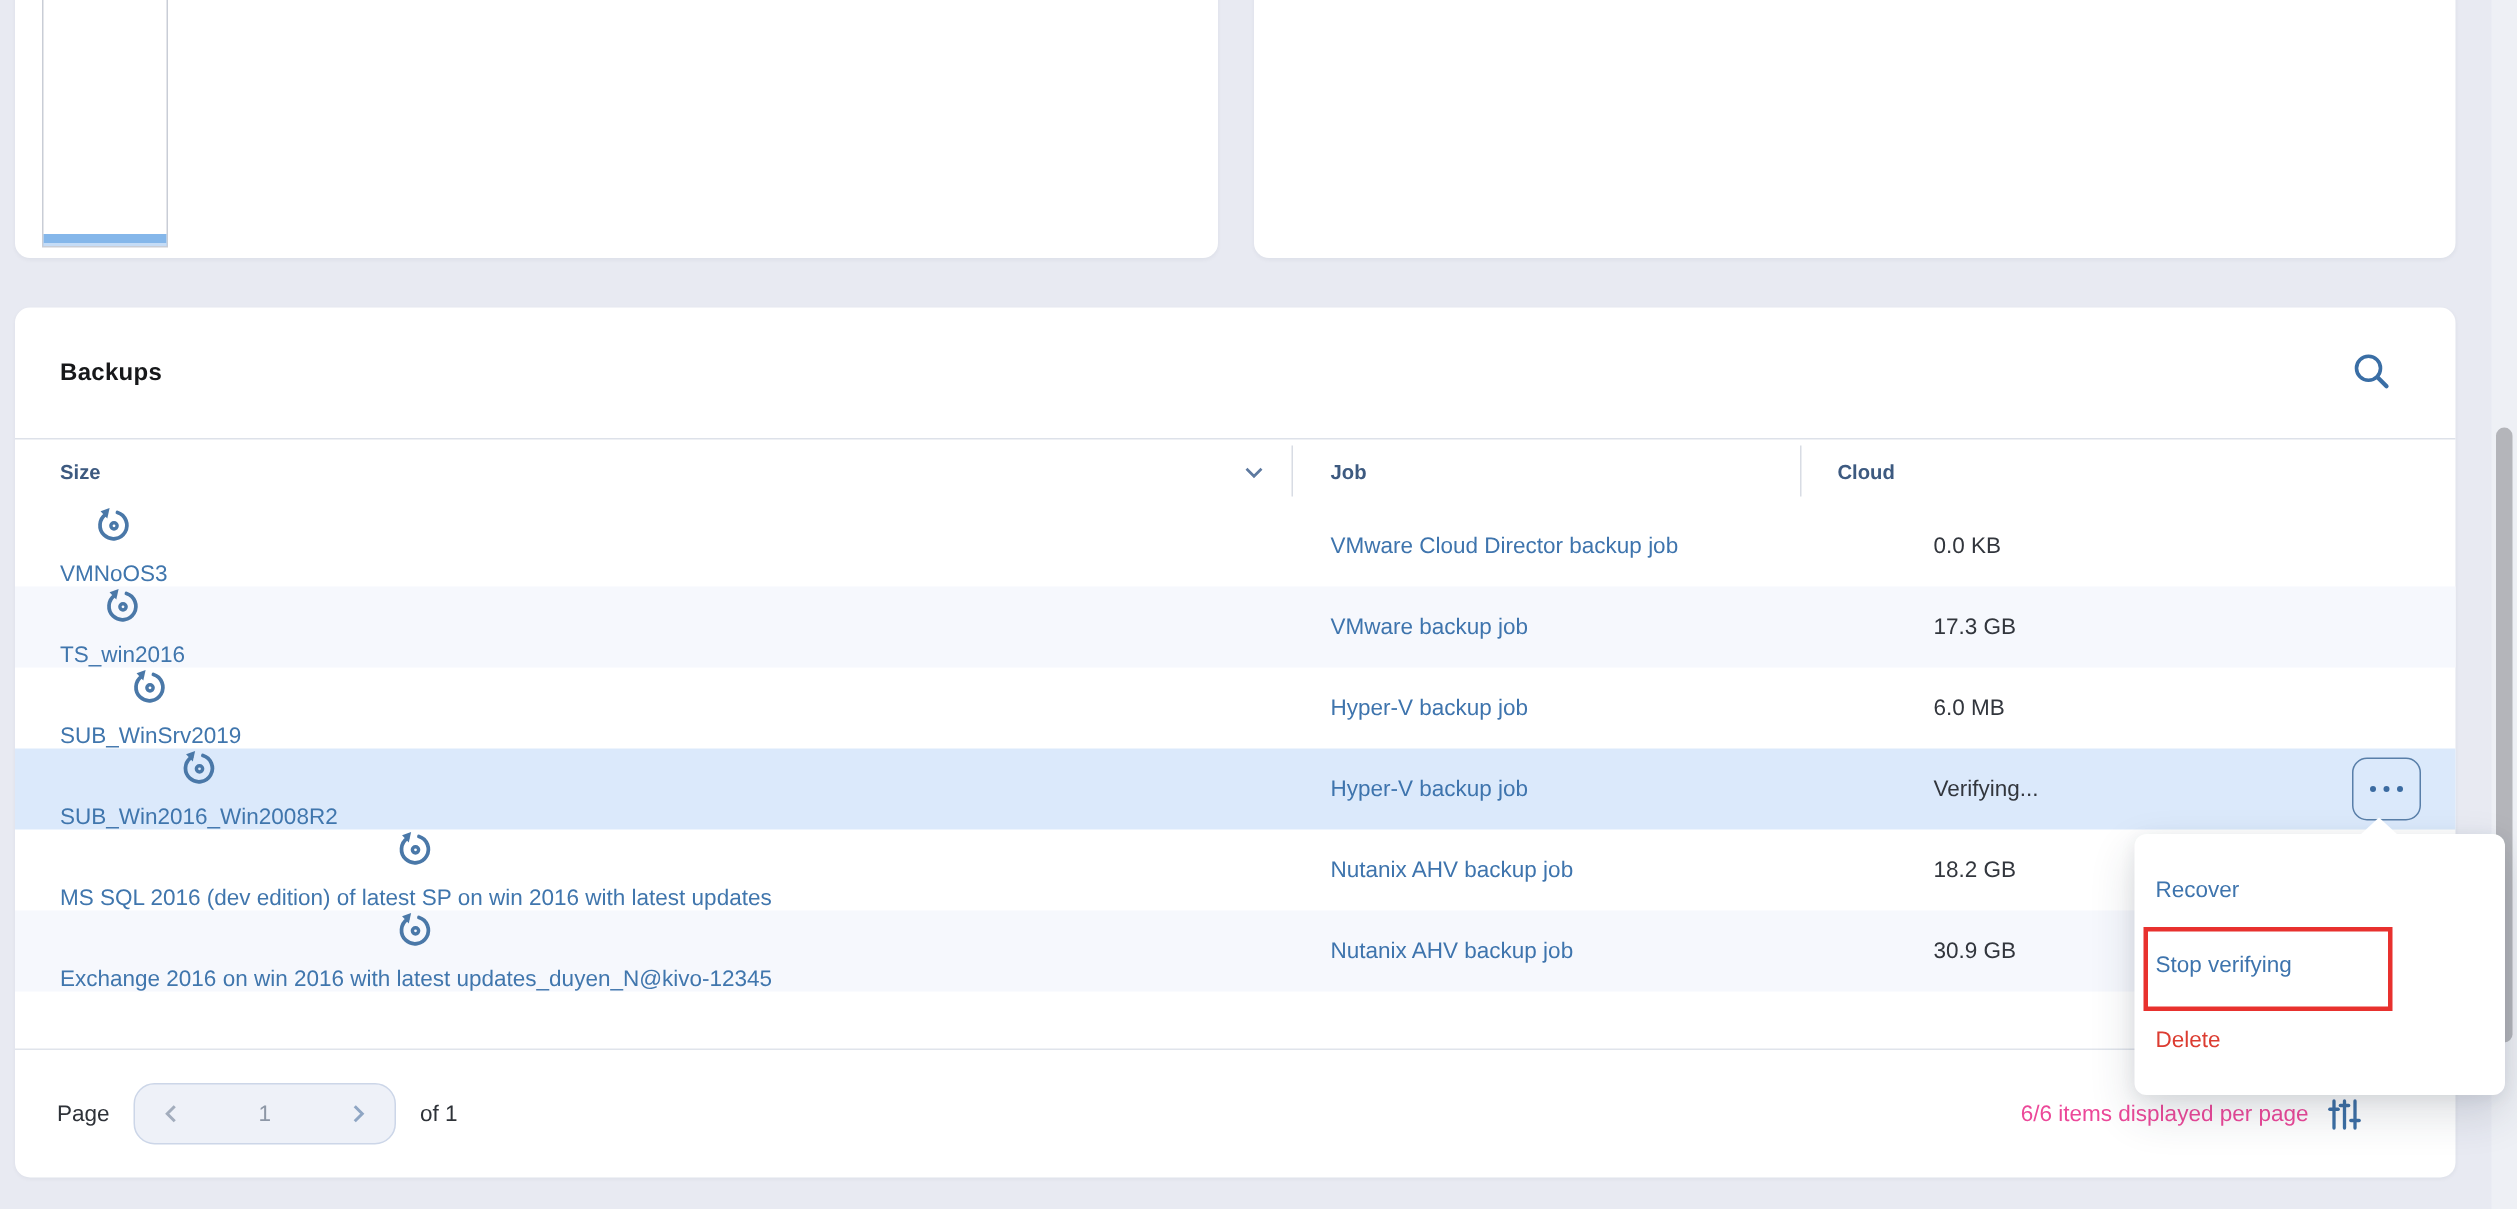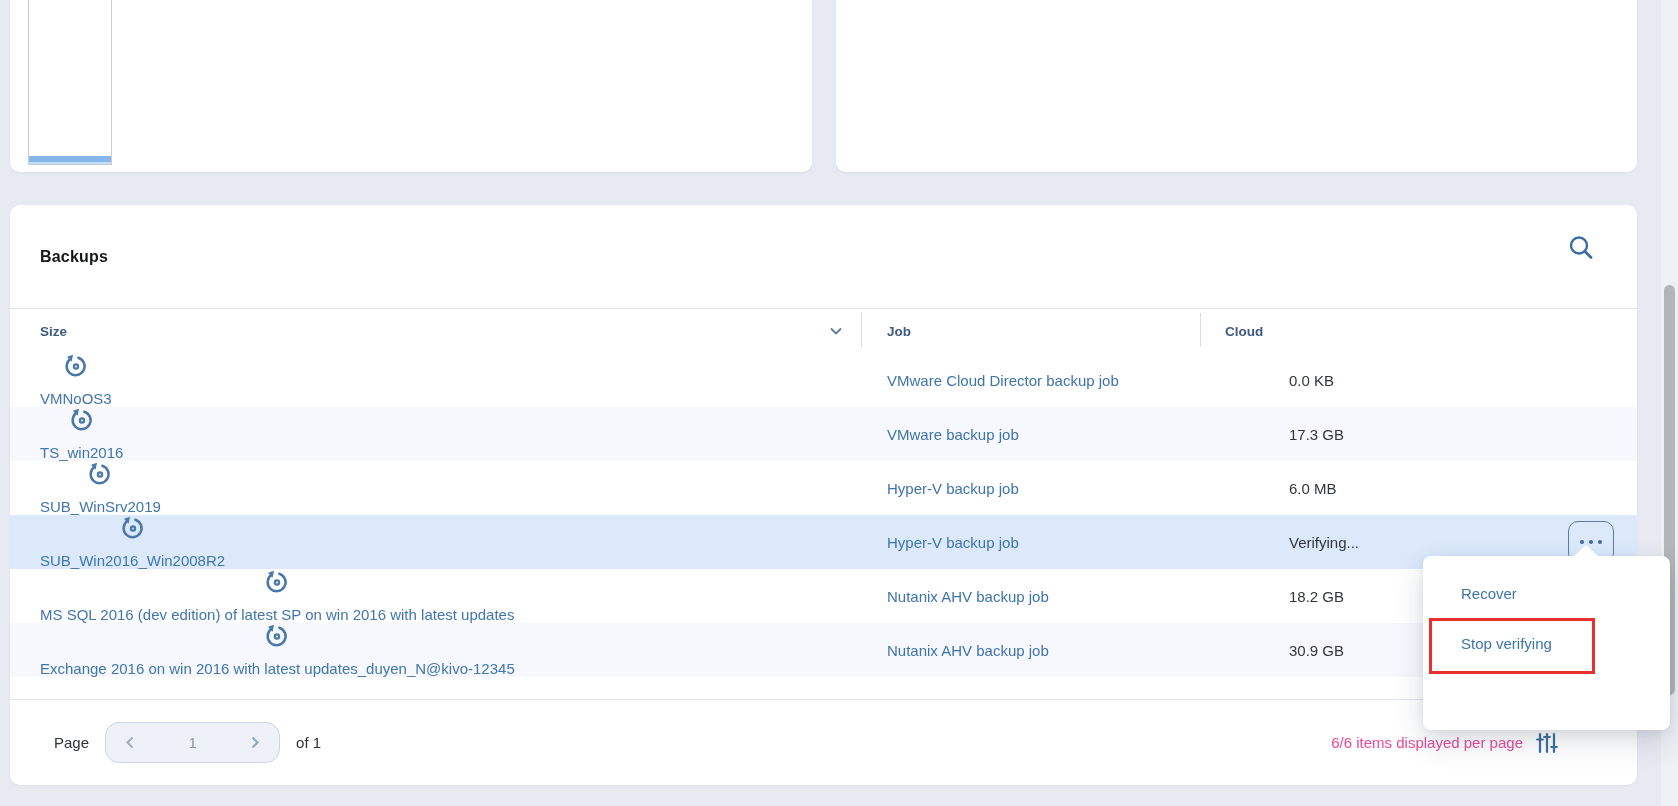--- a/index.html
+++ b/index.html
@@ -23,21 +23,21 @@
   }
   .thumb-bar {
     position:absolute; left:0; right:0; bottom:0; height:8px;
     background:#85b7ea; border-bottom:2px solid #c5dcf6;
   }
   .panel {
     position:absolute; left:10px; top:205px; width:1627px; height:580px;
     background:#fff; border-radius:10px;
     box-shadow:0 1px 3px rgba(25,35,55,.05);
   }
-  .panel-header { position:relative; height:104px; border-bottom:1px solid #dde1e9; }
+  .panel-header { position:relative; height:88px; border-bottom:1px solid #dde1e9; }
   .panel-title {
     position:absolute; left:30px; top:50%; transform:translateY(-50%);
     font-size:16px; font-weight:700; color:#17181a; letter-spacing:.2px;
   }
   .search-btn { position:absolute; left:1556px; top:28px; width:30px; height:30px; cursor:pointer; }
   .col-row { position:relative; height:44px; font-size:13.5px; font-weight:700; color:#3d5a80; }
   .col-row .hdr { position:absolute; top:50%; transform:translateY(-50%); cursor:pointer; }
   .hdr-name { left:30px; }
   .hdr-job  { left:877px; }
   .hdr-size { left:1215px; }
@@ -59,21 +59,21 @@
   .cell-size { position:absolute; left:1279px; top:50%; transform:translateY(-50%); color:#32363d; }
   .more-btn {
     position:absolute; left:1558px; top:6px; width:46px; height:42px;
     border:1px solid #597fa9; border-radius:10px; background:transparent;
     display:flex; align-items:center; justify-content:center; gap:5px; cursor:pointer;
   }
   .more-btn i { width:4px; height:4px; border-radius:50%; background:#3b6ba1; }
   .footer {
     position:absolute; left:0; right:0; top:494px; bottom:0;
     border-top:1px solid #e0e4eb;
-    display:flex; align-items:center; padding:0 44px;
+    display:flex; align-items:center; padding:0 28px;
     font-size:15px; color:#2e3238;
   }
   .pager {
     width:175px; height:41px; margin:0 16px;
     background:#eef1f8; border:1px solid #ccd6e8; border-radius:14px;
     display:flex; align-items:center; justify-content:space-between; padding:0 17px;
   }
   .pager .pg-num { color:#8d97a6; font-size:15px; cursor:default; }
   .pager svg { cursor:pointer; }
   .f-spacer { flex:1; }
@@ -83,21 +83,21 @@
     position:absolute; left:1423px; top:556px; width:247px; height:174px;
     background:#fff; border-radius:8px; z-index:30; padding-top:12px;
     box-shadow:0 12px 30px rgba(40,50,70,.16), 0 2px 10px rgba(40,50,70,.08);
   }
   .menu-caret {
     position:absolute; left:1574px; top:545px; z-index:31;
     width:0; height:0; border-left:12px solid transparent;
     border-right:12px solid transparent; border-bottom:11px solid #fff;
   }
   .menu-item {
-    position:relative; height:50px; padding-left:38px;
+    position:relative; height:50px; padding-left:14px;
     display:flex; align-items:center; font-size:15px; cursor:pointer;
   }
   .menu-item.blue { color:#3e74ad; }
   .menu-item.red  { color:#dc3c31; }
   .menu-item.boxed::before {
     content:""; position:absolute; left:6px; top:0; width:160px; height:50px;
     border:3px solid #e8312e; pointer-events:none;
   }
   .scroll-track { position:absolute; right:0; top:0; width:17px; height:806px; background:#eef0f5; z-index:5; }
   .scroll-thumb {
@@ -239,17 +239,18 @@
           <line x1="16.2" y1="16" x2="21.8" y2="16"></line>
       </g>
     </svg>
   </div>
 </div>
 
 <div class="menu-caret"></div>
 <div class="menu" id="menu">
     <div class="menu-item blue">Recover</div>
     <div class="menu-item blue boxed">Stop verifying</div>
+    <div class="menu-item red">Delete</div>
   </div>
 
 <div class="scroll-track">
   <div class="scroll-thumb"></div>
 </div>
 
 </body></html>

